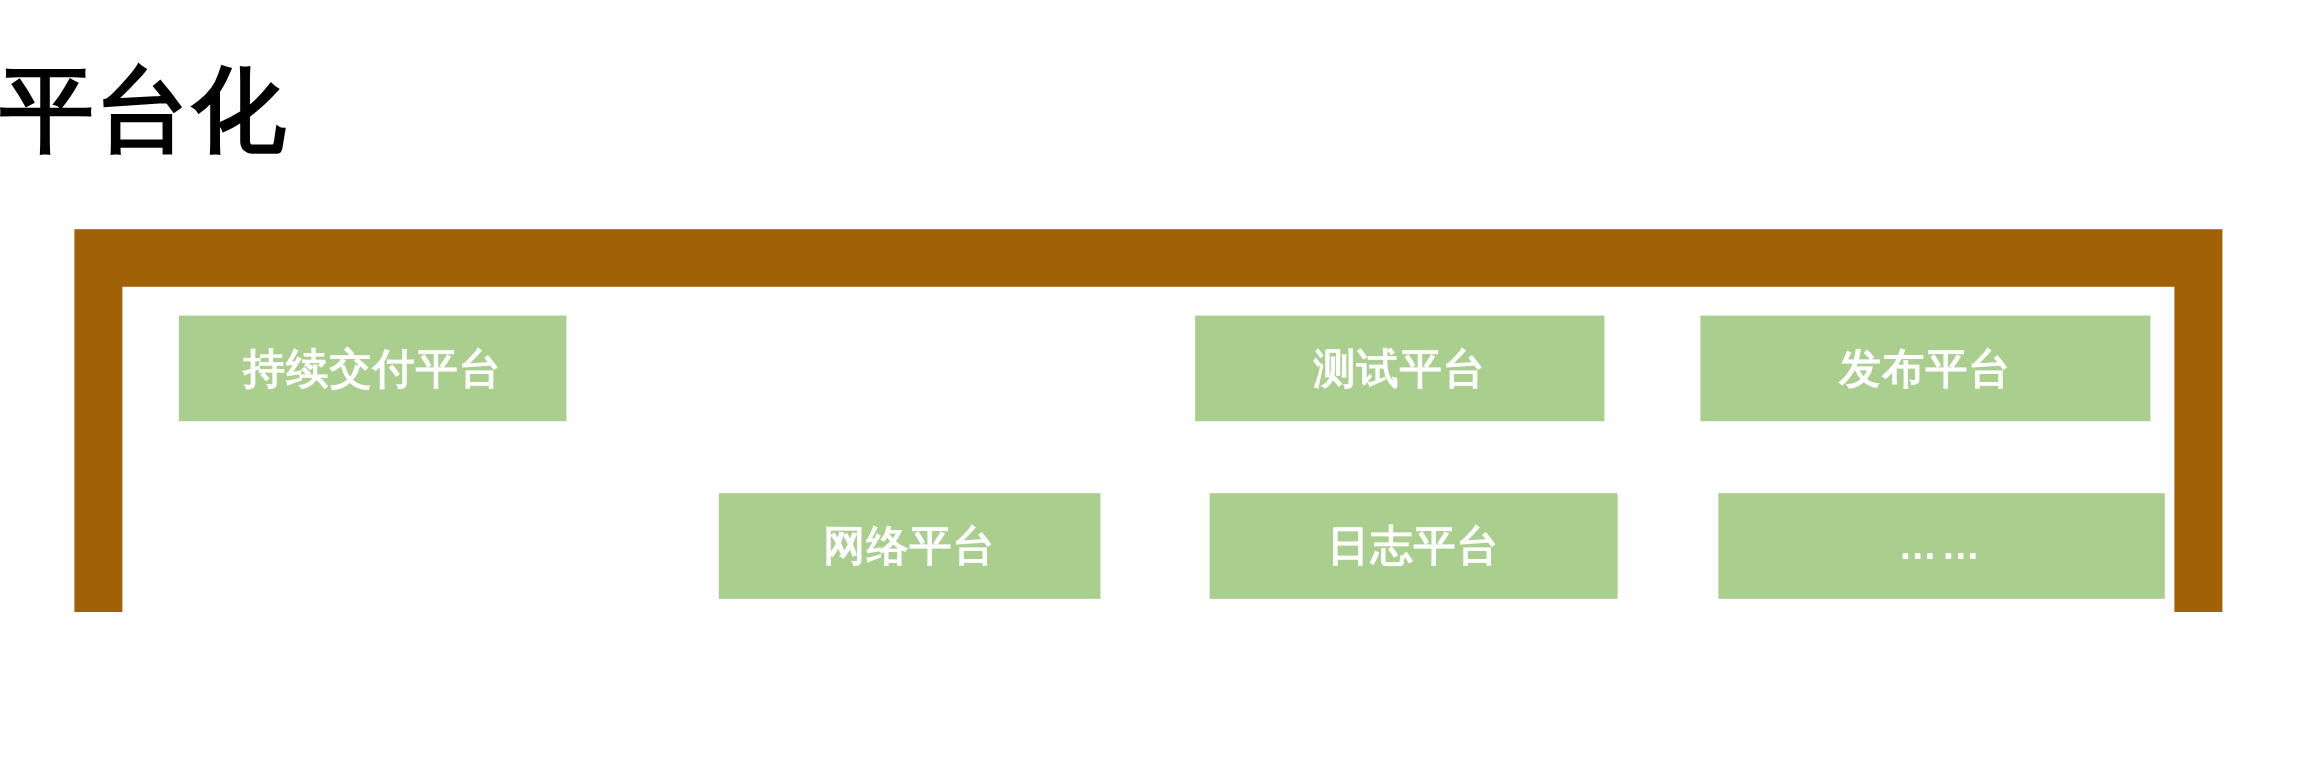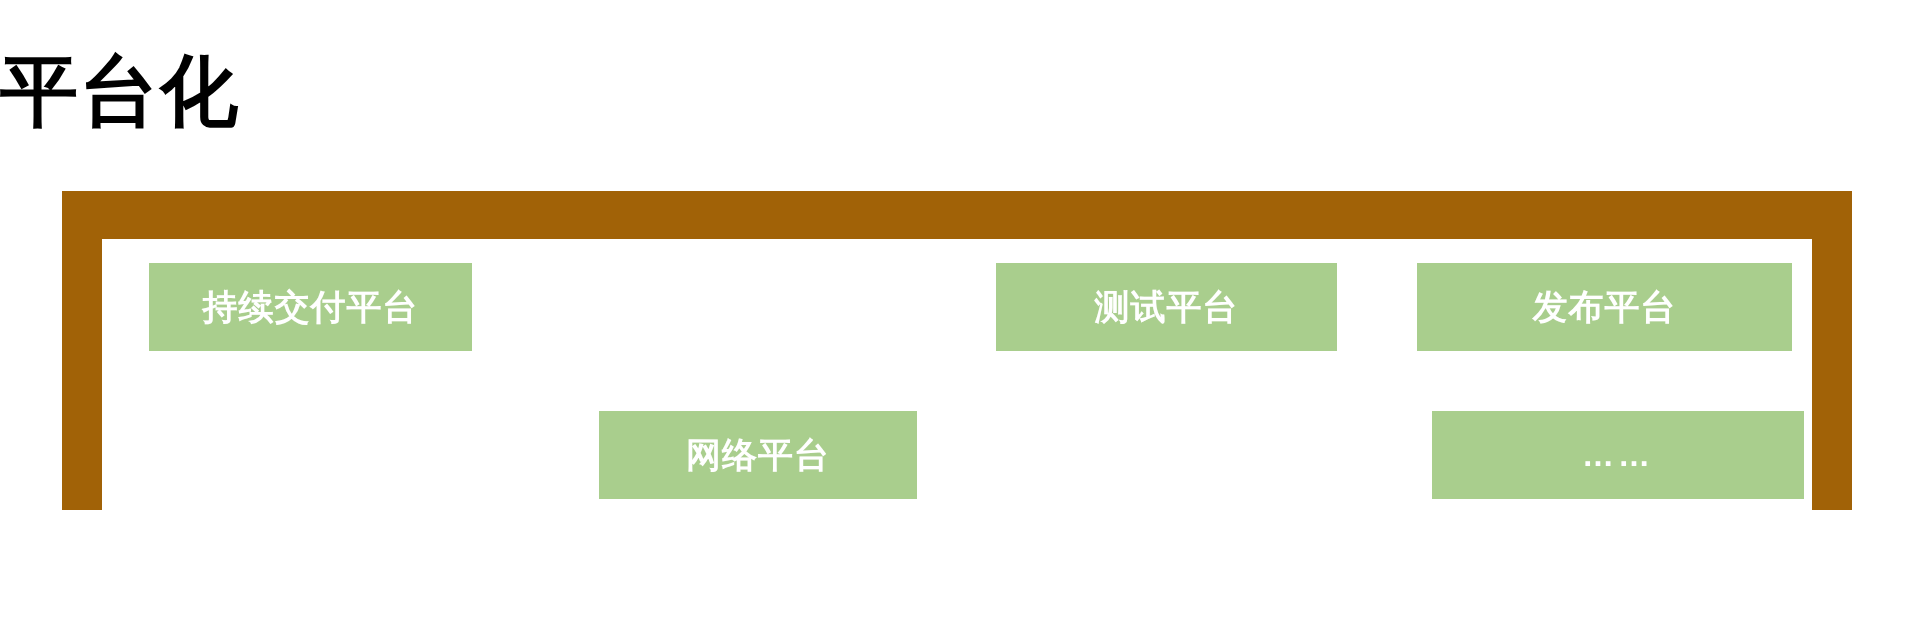--- a/index.html
+++ b/index.html
@@ -114,18 +114,19 @@
     <div class="panel">
 
       <div class="row row-1">
         <div class="box r1c1">持续交付平台</div>
         <div class="box r1c3">测试平台</div>
         <div class="box r1c4">发布平台</div>
       </div>
 
       <div class="row row-2">
         <div class="box r2c2">网络平台</div>
+        <div class="box r2c3">日志平台</div>
         <div class="box r2c4 ellipsis">……</div>
       </div>
 
     </div>
   </div>
 </div>
 
 </body></html>

